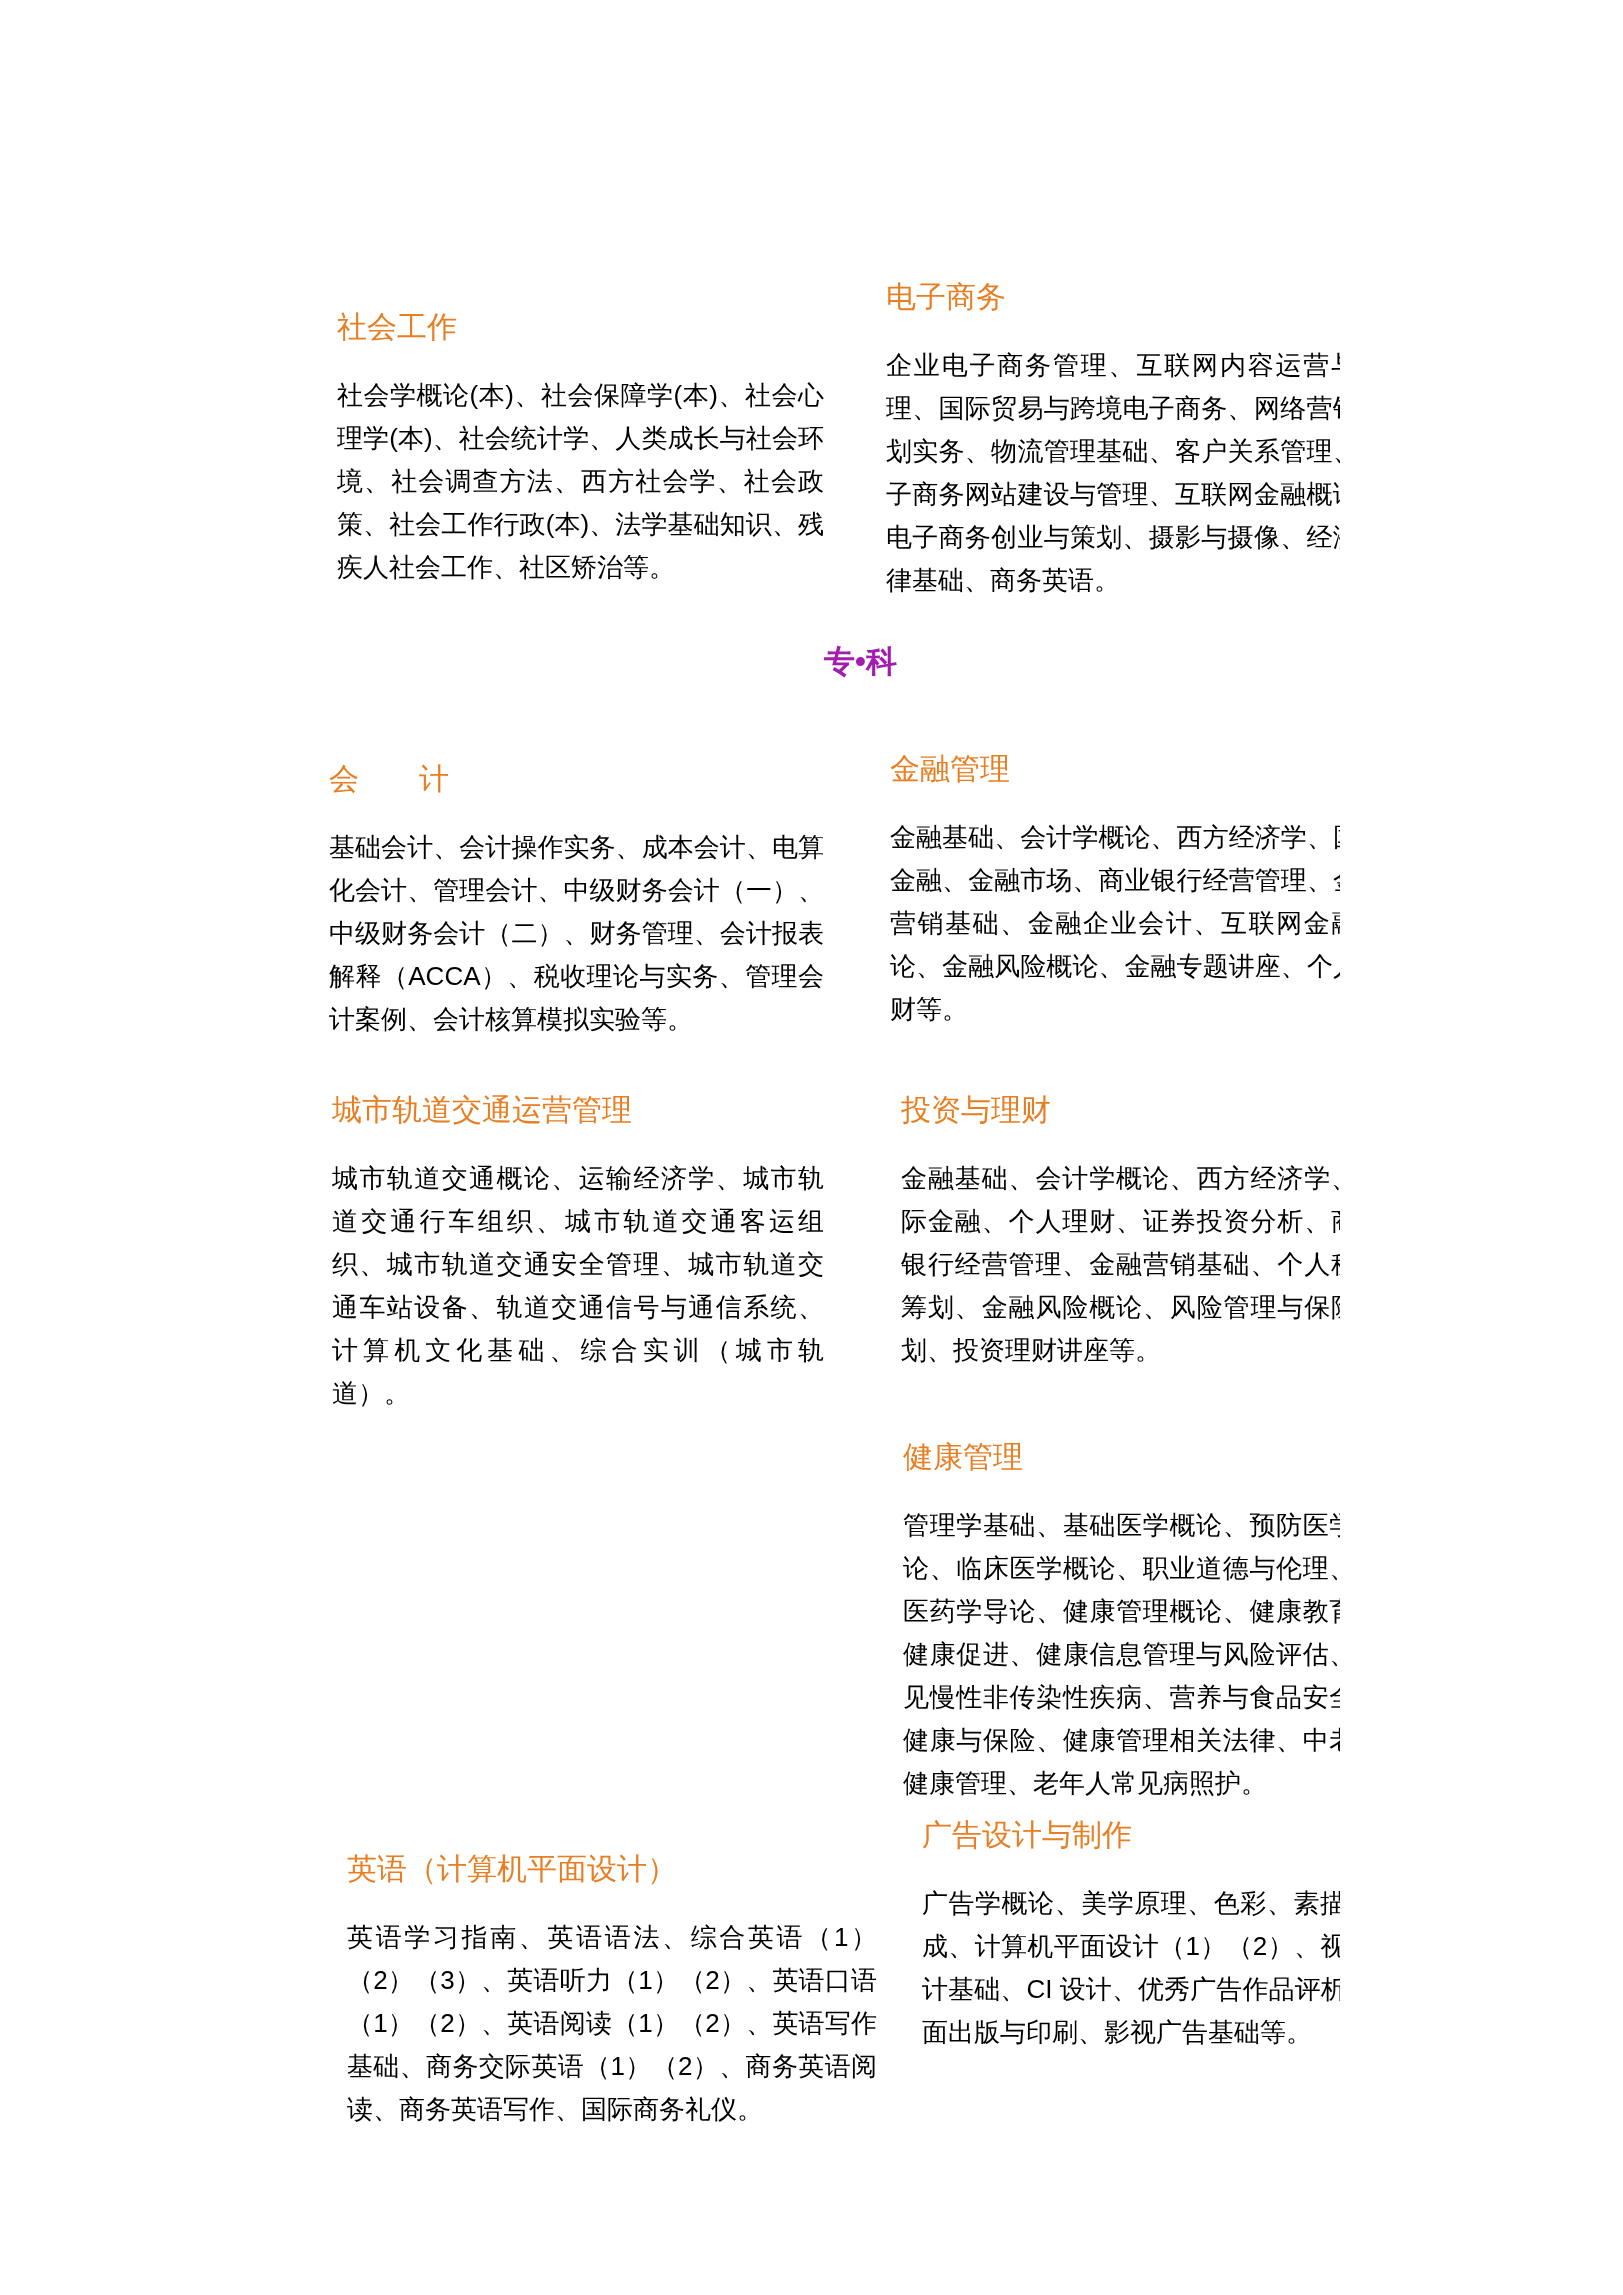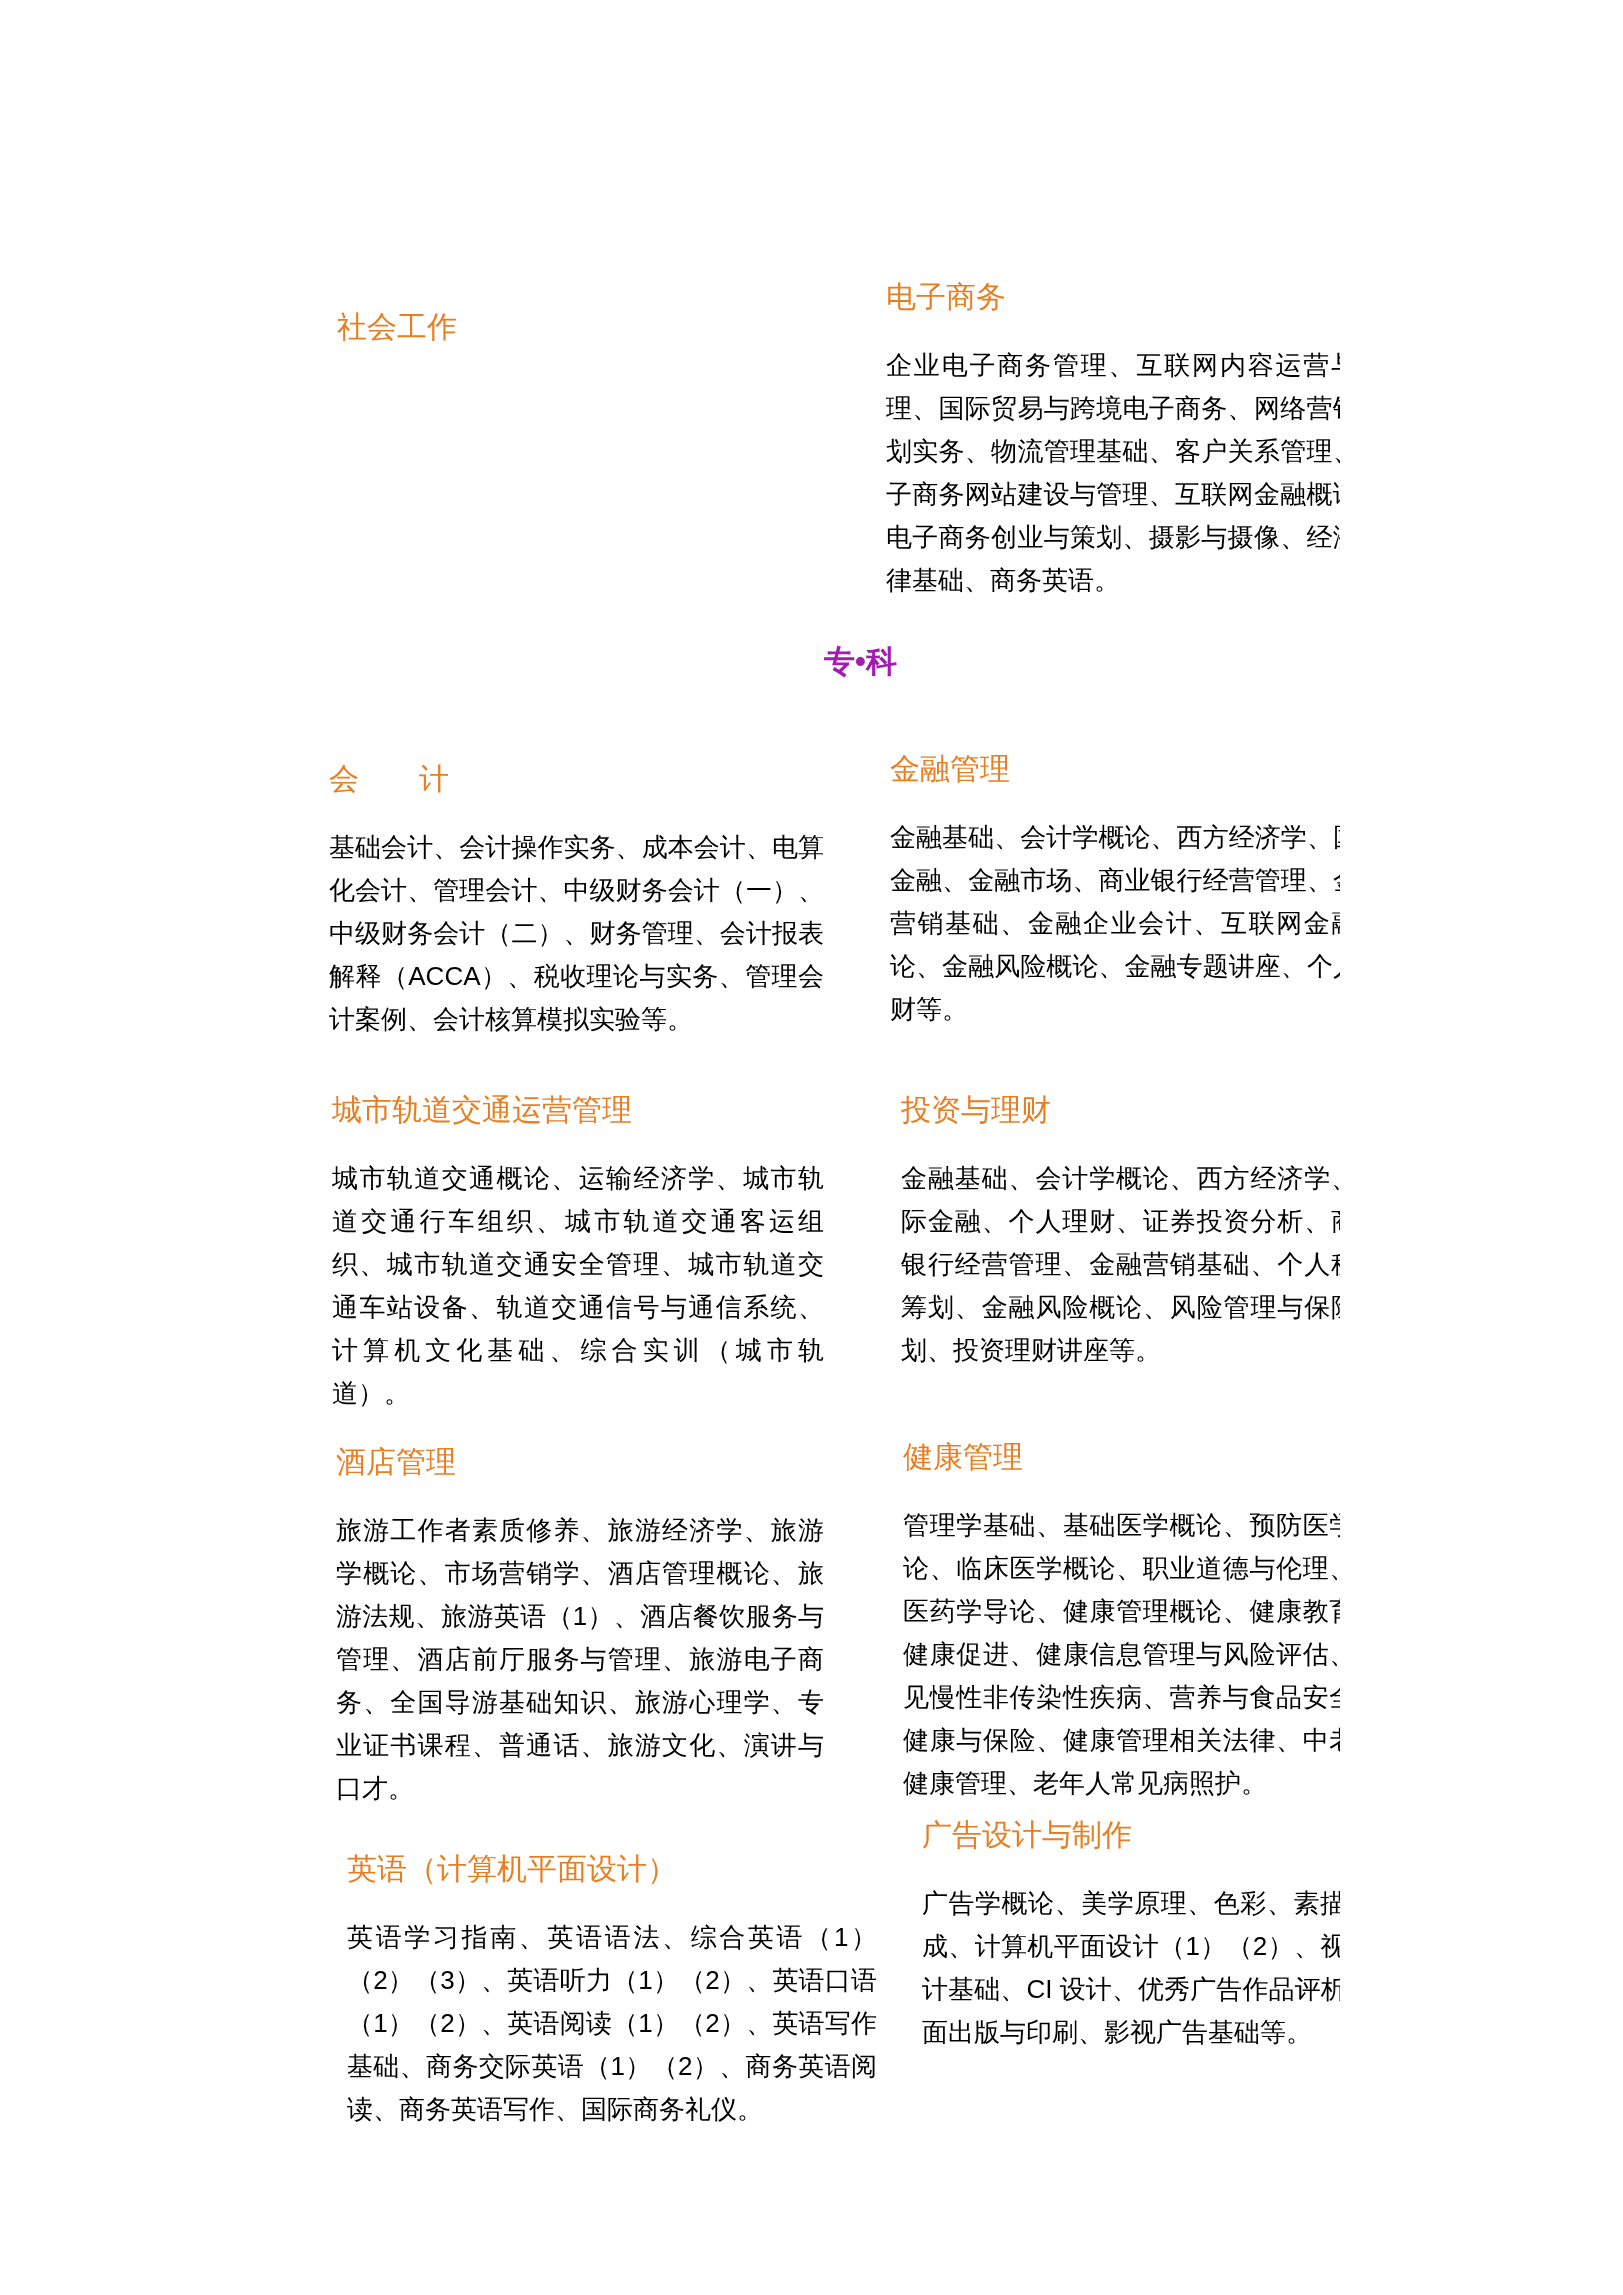--- a/index.html
+++ b/index.html
@@ -62,20 +62,21 @@
     color: #a21caf;
   }
 </style>
 </head>
 <body>
 
 <div class="page">
 
   <section class="sec" id="sec-social-work">
     <h2 class="sec-title">社会工作</h2>
+    <p class="sec-body">社会学概论(本)、社会保障学(本)、社会心理学(本)、社会统计学、人类成长与社会环境、社会调查方法、西方社会学、社会政策、社会工作行政(本)、法学基础知识、残疾人社会工作、社区矫治等。</p>
   </section>
 
   <section class="sec" id="sec-ecommerce">
     <h2 class="sec-title">电子商务</h2>
     <p class="sec-body">企业电子商务管理、互联网内容运营与管理、国际贸易与跨境电子商务、网络营销策划实务、物流管理基础、客户关系管理、电子商务网站建设与管理、互联网金融概论、电子商务创业与策划、摄影与摄像、经济法律基础、商务英语。</p>
   </section>
 
   <div class="level-divider">专•科</div>
 
   <section class="sec" id="sec-accounting">
@@ -91,24 +92,20 @@
   <section class="sec" id="sec-financial-mgmt">
     <h2 class="sec-title">金融管理</h2>
     <p class="sec-body">金融基础、会计学概论、西方经济学、国际金融、金融市场、商业银行经营管理、金融营销基础、金融企业会计、互联网金融概论、金融风险概论、金融专题讲座、个人理财等。</p>
   </section>
 
   <section class="sec" id="sec-investment">
     <h2 class="sec-title">投资与理财</h2>
     <p class="sec-body">金融基础、会计学概论、西方经济学、国际金融、个人理财、证券投资分析、商业银行经营管理、金融营销基础、个人税收筹划、金融风险概论、风险管理与保险规划、投资理财讲座等。</p>
   </section>
 
-  <section class="sec" id="sec-hotel-mgmt">
-    <h2 class="sec-title">酒店管理</h2>
-    <p class="sec-body">旅游工作者素质修养、旅游经济学、旅游学概论、市场营销学、酒店管理概论、旅游法规、旅游英语（1）、酒店餐饮服务与管理、酒店前厅服务与管理、旅游电子商务、全国导游基础知识、旅游心理学、专业证书课程、普通话、旅游文化、演讲与口才。</p>
-  </section>
 
   <section class="sec" id="sec-health-mgmt">
     <h2 class="sec-title">健康管理</h2>
     <p class="sec-body">管理学基础、基础医学概论、预防医学概论、临床医学概论、职业道德与伦理、中医药学导论、健康管理概论、健康教育与健康促进、健康信息管理与风险评估、常见慢性非传染性疾病、营养与食品安全、健康与保险、健康管理相关法律、中老年健康管理、老年人常见病照护。</p>
   </section>
 
   <section class="sec" id="sec-english-trade">
     <h2 class="sec-title">英语（计算机平面设计）</h2>
     <p class="sec-body">英语学习指南、英语语法、综合英语（1）（2）（3）、英语听力（1）（2）、英语口语（1）（2）、英语阅读（1）（2）、英语写作基础、商务交际英语（1）（2）、商务英语阅读、商务英语写作、国际商务礼仪。</p>
   </section>

